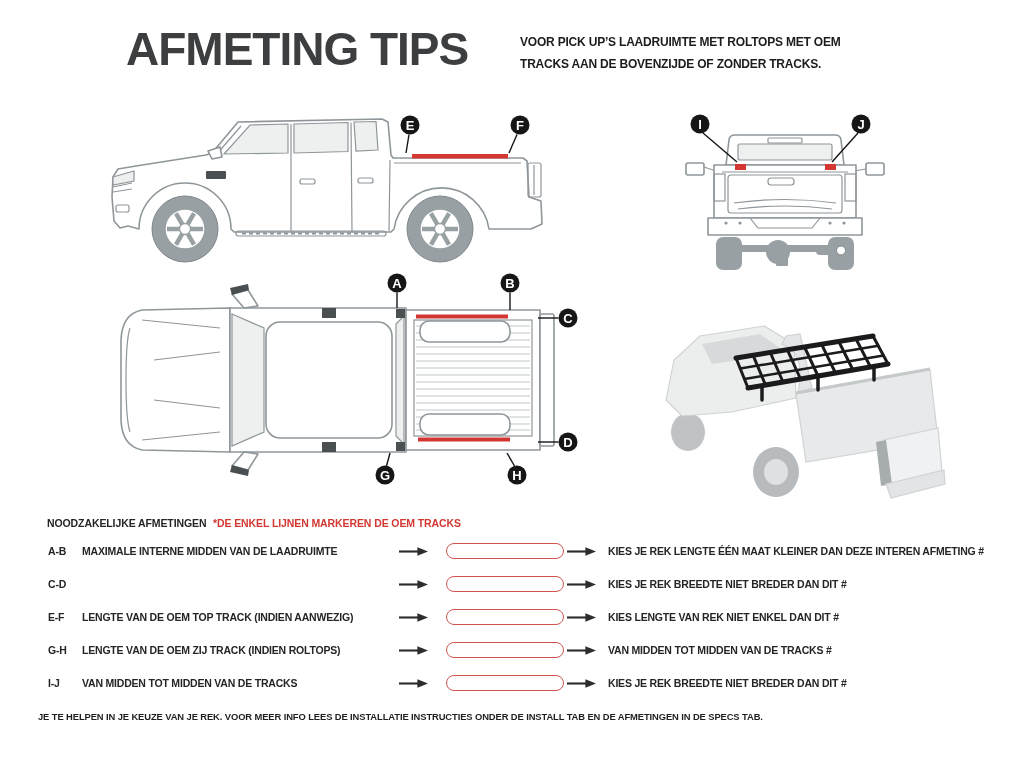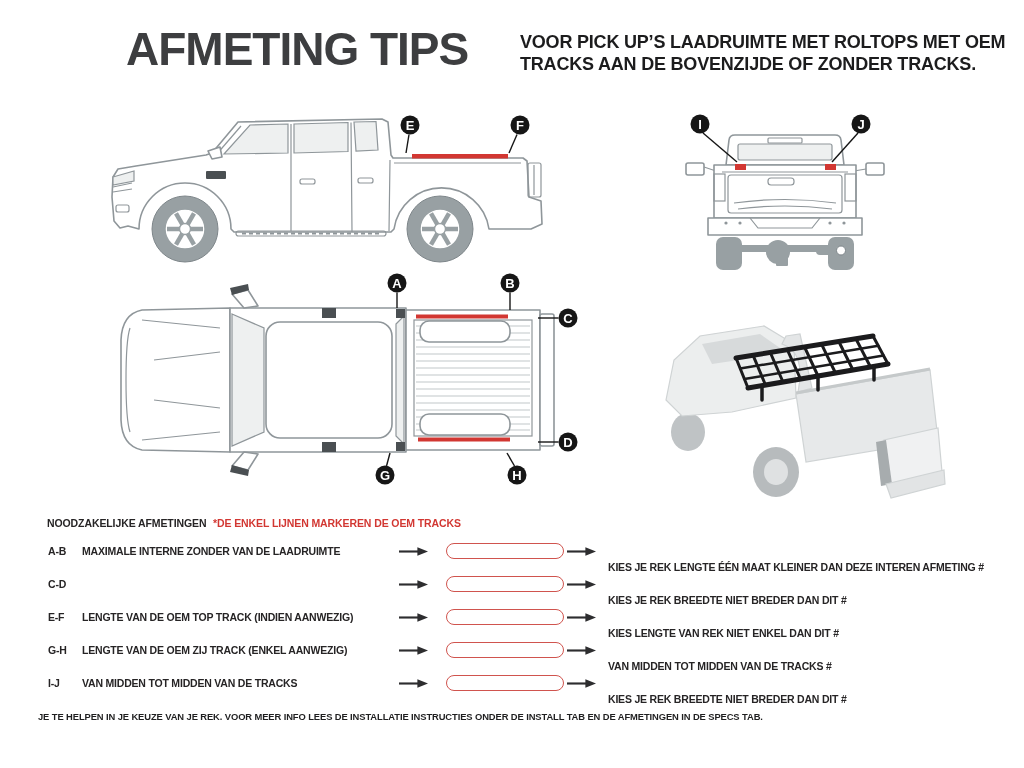--- a/index.html
+++ b/index.html
@@ -1,38 +1,38 @@
 <!DOCTYPE html>
 <html style="--accent-red: #d23732; --text-dark: #262425; --title-gray: #3d3e40; --line-gray: #8f969a; --fill-light: #eef0f0; --detail-dark: #4a4f52; --wheel-gray: #98a0a3;"><head>
 <meta charset="utf-8">
 <style>
   html,body{margin:0;padding:0;background:#fff;}
   .page{position:relative;width:1024px;height:768px;background:#fff;overflow:hidden;
         font-family:"Liberation Sans","DejaVu Sans",sans-serif;color:var(--text-dark);}
   .abs{position:absolute;}
   .title{left:126px;top:22px;font-size:46px;font-weight:700;letter-spacing:-1px;color:var(--title-gray);}
-  .subtitle{left:520px;top:31px;font-size:18px;font-weight:700;letter-spacing:-0.2px;line-height:22px;color:#1c1c1d;}
+  .subtitle{left:520px;top:31px;font-size:12px;font-weight:700;letter-spacing:-0.2px;line-height:22px;color:#1c1c1d;}
   .svgdiag{position:absolute;}
   .svgdiag .outline{fill:#fff;stroke:var(--line-gray);stroke-width:1.6;stroke-linejoin:round;}
   .svgdiag .thin{fill:none;stroke:var(--line-gray);stroke-width:1.2;}
   .svgdiag .glass{fill:var(--fill-light);stroke:var(--line-gray);stroke-width:1.2;}
   .svgdiag .dark{fill:var(--detail-dark);stroke:none;}
   .svgdiag .wheel{fill:var(--wheel-gray);stroke:#7e868a;stroke-width:1;}
   .svgdiag .rim{fill:#fff;stroke:var(--wheel-gray);stroke-width:1.4;}
   .svgdiag .spoke{stroke:var(--wheel-gray);stroke-width:4.5;}
   .svgdiag .red{fill:var(--accent-red);stroke:none;}
   .svgdiag .mk{fill:#161616;}
   .svgdiag .mktx{fill:#fff;font-family:"Liberation Sans",sans-serif;font-size:13px;font-weight:700;text-anchor:middle;}
   .svgdiag .ld{stroke:#161616;stroke-width:1.4;fill:none;}
   .sec-head{left:47px;top:517px;font-size:10.5px;font-weight:700;letter-spacing:-0.1px;}
   .sec-note{left:213px;top:517px;font-size:10.5px;font-weight:700;letter-spacing:-0.1px;color:var(--accent-red);}
   .mrow{position:absolute;left:0;width:812px;height:16px;font-size:10.5px;font-weight:700;letter-spacing:-0.2px;line-height:16px;}
   .mrow .code{position:absolute;left:48px;}
   .mrow .desc{position:absolute;left:82px;white-space:nowrap;}
-  .mrow .guid{position:absolute;left:608px;white-space:nowrap;margin-top:16px;}
+  .mrow .guid{position:absolute;left:608px;white-space:nowrap;}
   .arrow{position:absolute;top:3px;width:31px;height:11px;}
   .arrow line{stroke:#2d2d2f;stroke-width:2.2;}
   .arrow polygon{fill:#2d2d2f;}
   .a1{left:398px;} .a2{left:566px;}
   .pill{position:absolute;left:446px;top:0;width:100px;height:14px;border:1.4px solid #d0544e;
         border-radius:9px;background:#fff;outline:none;padding:0 8px;font:700 10px "Liberation Sans",sans-serif;color:#222;}
   .footer{left:38px;top:710px;width:952px;font-size:9.4px;font-weight:700;letter-spacing:-0.1px;line-height:14.5px;color:#1f1f20;}
 </style>
 </head>
 <body>
@@ -226,21 +226,21 @@
           <line x1="226" y1="74" x2="226" y2="88"></line>
       </g>
     </g>
   </svg>
 
   <div class="abs sec-head">NOODZAKELIJKE AFMETINGEN</div>
   <div class="abs sec-note">*DE ENKEL LIJNEN MARKEREN DE OEM TRACKS</div>
 
   <div class="mrow" style="top:543px">
     <span class="code">A-B</span>
-    <span class="desc">MAXIMALE INTERNE ZONDER VAN DE LAADRUIMTE</span>
+    <span class="desc">MAXIMALE INTERNE MIDDEN VAN DE LAADRUIMTE</span>
     <svg class="arrow a1" viewBox="0 0 32 11">
         <line x1="1" y1="5.5" x2="22" y2="5.5"></line>
         <polygon points="20,1 31,5.5 20,10"></polygon>
       </svg>
     <input class="pill" value="" style="">
     <svg class="arrow a2" viewBox="0 0 32 11">
         <line x1="1" y1="5.5" x2="22" y2="5.5"></line>
         <polygon points="20,1 31,5.5 20,10"></polygon>
       </svg>
     <span class="guid">KIES JE REK LENGTE ÉÉN MAAT KLEINER DAN DEZE INTEREN AFMETING #</span>
@@ -270,21 +270,21 @@
     <input class="pill" value="" style="">
     <svg class="arrow a2" viewBox="0 0 32 11">
         <line x1="1" y1="5.5" x2="22" y2="5.5"></line>
         <polygon points="20,1 31,5.5 20,10"></polygon>
       </svg>
     <span class="guid">KIES LENGTE VAN REK NIET ENKEL DAN DIT #</span>
   </div>
 
   <div class="mrow" style="top:642px">
     <span class="code">G-H</span>
-    <span class="desc">LENGTE VAN DE OEM ZIJ TRACK (ENKEL AANWEZIG)</span>
+    <span class="desc">LENGTE VAN DE OEM ZIJ TRACK (INDIEN ROLTOPS)</span>
     <svg class="arrow a1" viewBox="0 0 32 11">
         <line x1="1" y1="5.5" x2="22" y2="5.5"></line>
         <polygon points="20,1 31,5.5 20,10"></polygon>
       </svg>
     <input class="pill" value="" style="">
     <svg class="arrow a2" viewBox="0 0 32 11">
         <line x1="1" y1="5.5" x2="22" y2="5.5"></line>
         <polygon points="20,1 31,5.5 20,10"></polygon>
       </svg>
     <span class="guid">VAN MIDDEN TOT MIDDEN VAN DE TRACKS #</span>

